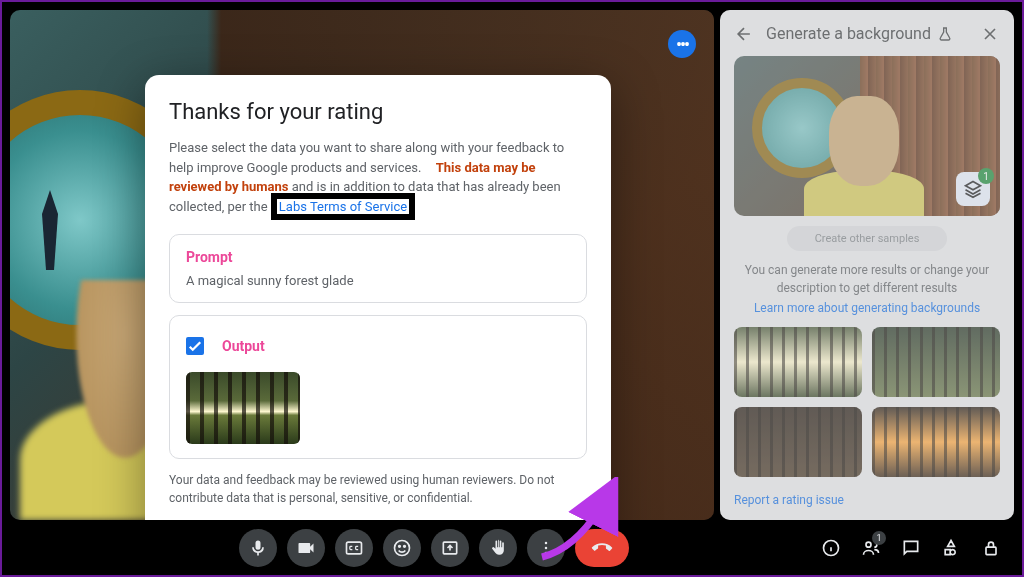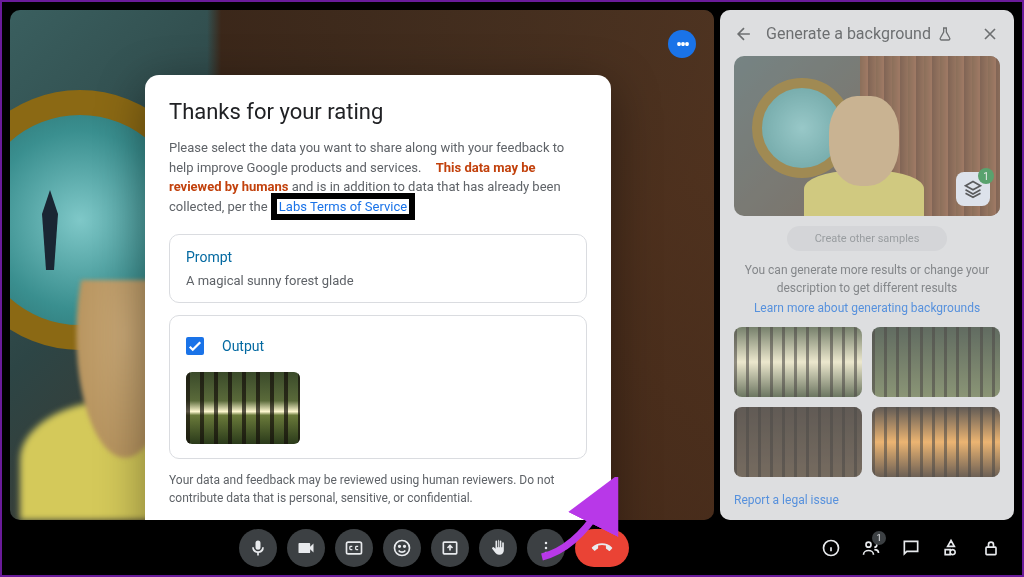--- a/index.html
+++ b/index.html
@@ -100,22 +100,22 @@
   padding: 0 2px;
 }
 .card {
   border: 1px solid #dadce0;
   border-radius: 10px;
   padding: 14px 16px;
   margin-bottom: 12px;
 }
 .card-title {
   font-size: 14px;
-  font-weight: 400;
-  color: #0369a1;
+  font-weight: 700;
+  color: #ec4899;
   margin-bottom: 8px;
 }
 .card-text {
   font-size: 13px;
   color: #5f6368;
 }
 .output-header {
   display: flex;
   align-items: center;
   gap: 10px;
@@ -471,21 +471,21 @@
   </div>
   <div class="create-chip">Create other samples</div>
   <p class="side-text">You can generate more results or change your description to get different results</p>
   <a href="#" class="side-link">Learn more about generating backgrounds</a>
   <div class="thumbs">
     <div class="thumb t1"></div>
     <div class="thumb t2"></div>
     <div class="thumb t3"></div>
     <div class="thumb t4"></div>
   </div>
-  <a href="#" class="report-link">Report a legal issue</a>
+  <a href="#" class="report-link">Report a rating issue</a>
   <div class="side-scrim"></div>
 </div>
 
 <div class="toolbar">
   <div class="toolbar-center">
     <div class="tbtn">
       <svg class="ic fill" viewBox="0 0 24 24">
           <path d="M12 14a3 3 0 003-3V6a3 3 0 10-6 0v5a3 3 0 003 3zm5-3a5 5 0 01-10 0H5a7 7 0 006 6.92V21h2v-3.08A7 7 0 0019 11h-2z"></path>
         </svg>
     </div>

